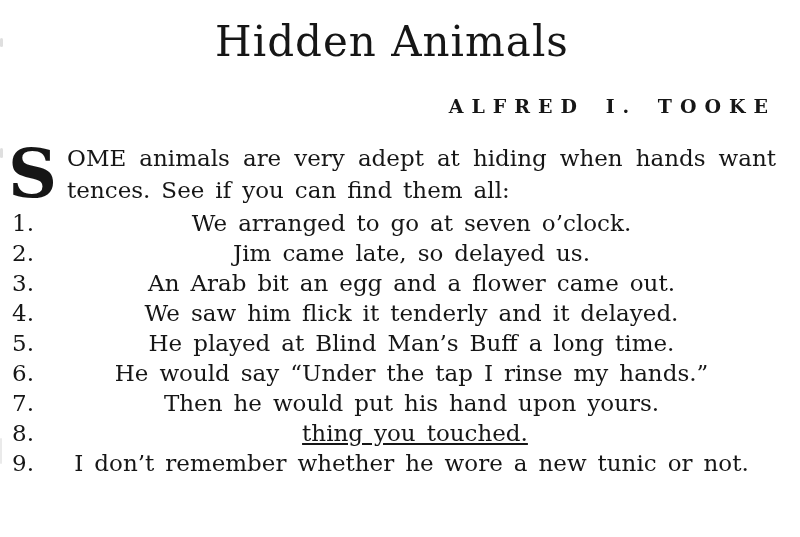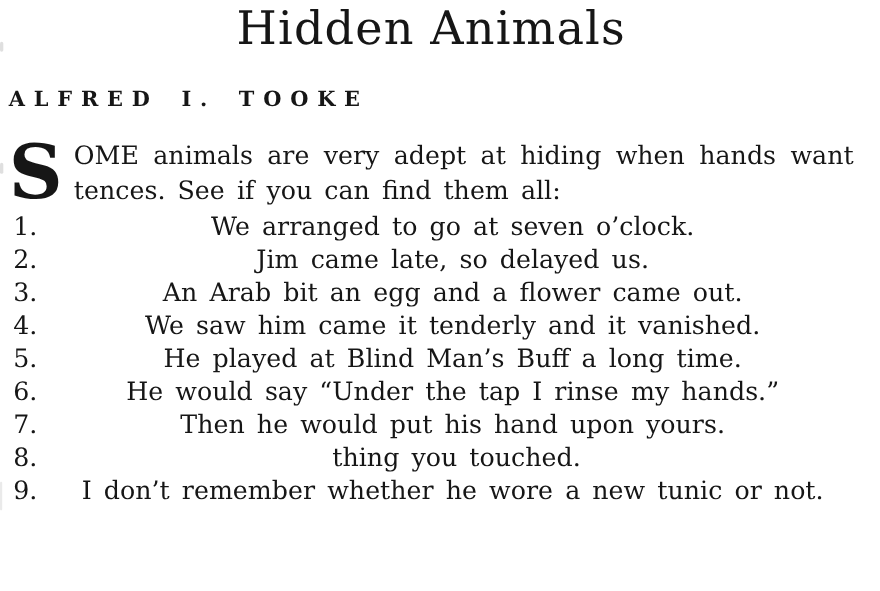--- a/index.html
+++ b/index.html
@@ -8,34 +8,34 @@
     background: #ffffff;
     overflow: hidden;
     position: relative;
     font-family: "DejaVu Serif", "Liberation Serif", serif;
     color: #161616;
   }
   .page {
     position: absolute;
     left: 0; top: 0;
     width: 800px; height: 537px;
-    padding: 1px 24px 0 8px;
+    padding: 17px 24px 0 8px;
     box-sizing: border-box;
   }
   .title {
     text-align: center;
     font-size: 42px;
     line-height: 46px;
     letter-spacing: 1px;
     margin: 2px 0 0 0;
     font-weight: 500;
     white-space: nowrap;
   }
   .byline {
-    text-align: left;
+    text-align: right;
     font-size: 19px;
     line-height: 22px;
     font-weight: bold;
     letter-spacing: 8px;
     word-spacing: 6px;
     margin-top: 30px;
     white-space: nowrap;
   }
   .intro {
     margin-top: 25px;
@@ -76,21 +76,21 @@
     margin-right: 13px;
     letter-spacing: 0;
   }
   .txt {
     flex: 1;
     word-spacing: 0.16em;
     min-width: 0;
   }
   .tline { line-height: 30px; white-space: nowrap; text-align: center; }
   .tline.j { white-space: normal; }
-  .tline.cont { padding-left: 7px; white-space: nowrap; }
+  .tline.cont { padding-left: 7px; white-space: nowrap; text-decoration: underline; }
   
   .smudge {
     position: absolute;
     left: 0;
     background: #b9b9b9;
     opacity: 0.45;
     border-radius: 2px;
   }
   .smudge.s1 { top: 38px;  width: 3px; height: 9px; }
   .smudge.s2 { top: 148px; width: 3px; height: 10px; }
@@ -134,21 +134,21 @@
     <div class="row">
       <span class="num">3.</span>
       <div class="txt">
           <div class="tline">An Arab bit an egg and a flower came out.</div>
         </div>
     </div>
 
     <div class="row">
       <span class="num">4.</span>
       <div class="txt">
-          <div class="tline">We saw him came it tenderly and it vanished.</div>
+          <div class="tline">We saw him flick it tenderly and it delayed.</div>
         </div>
     </div>
 
     <div class="row">
       <span class="num">5.</span>
       <div class="txt">
           <div class="tline">He played at Blind Man’s Buff a long time.</div>
         </div>
     </div>
 

